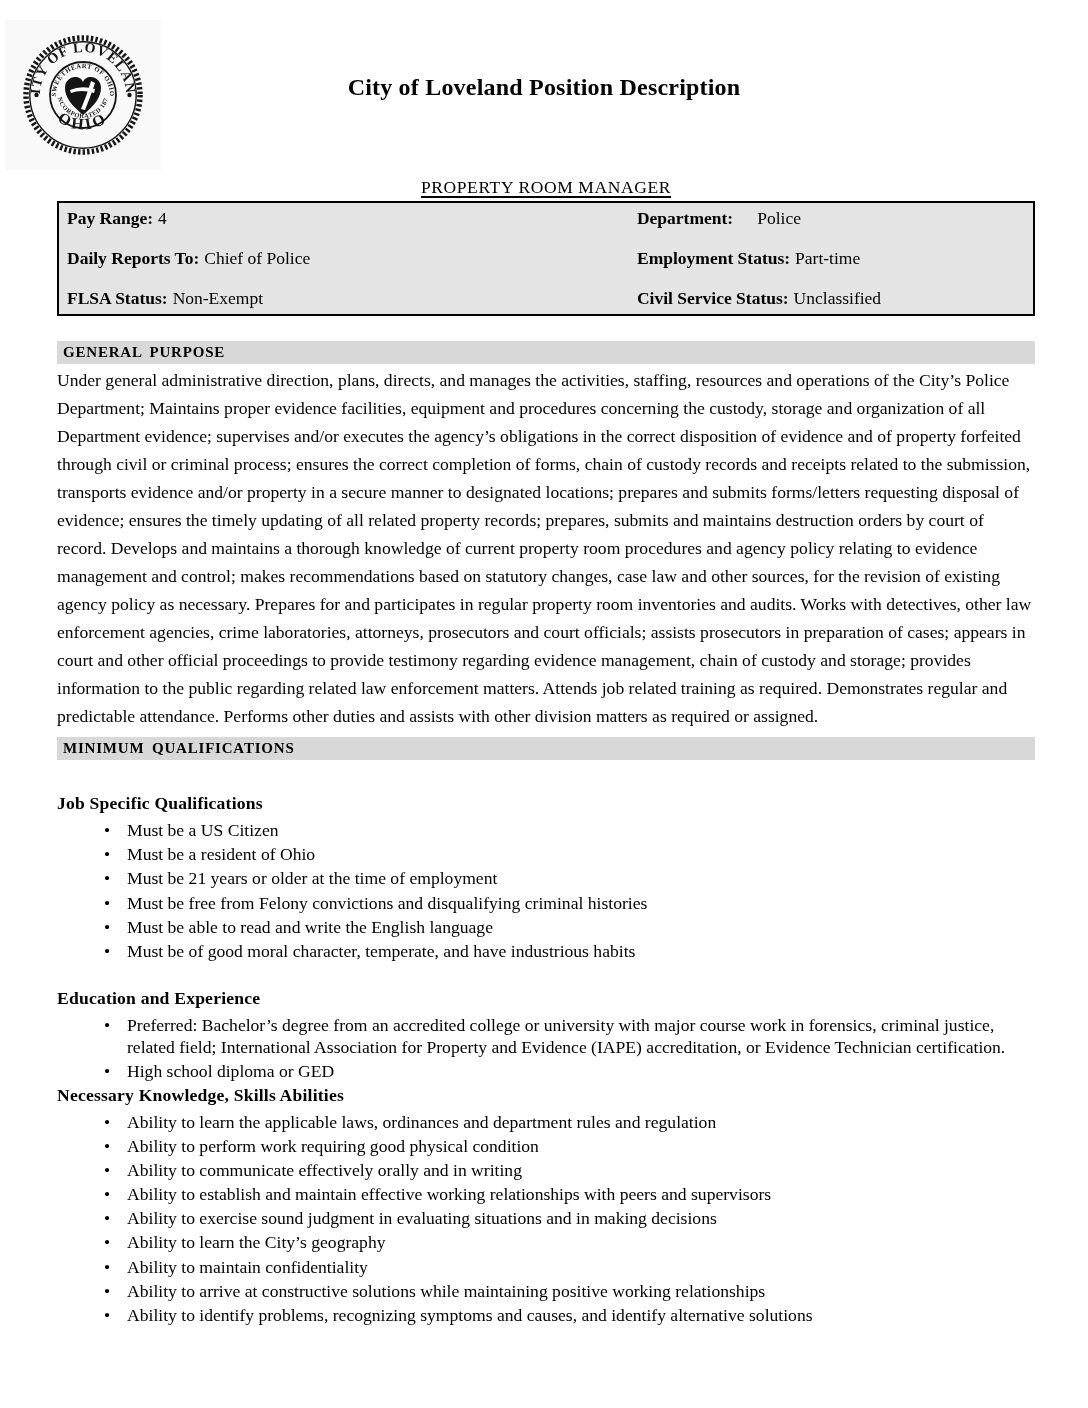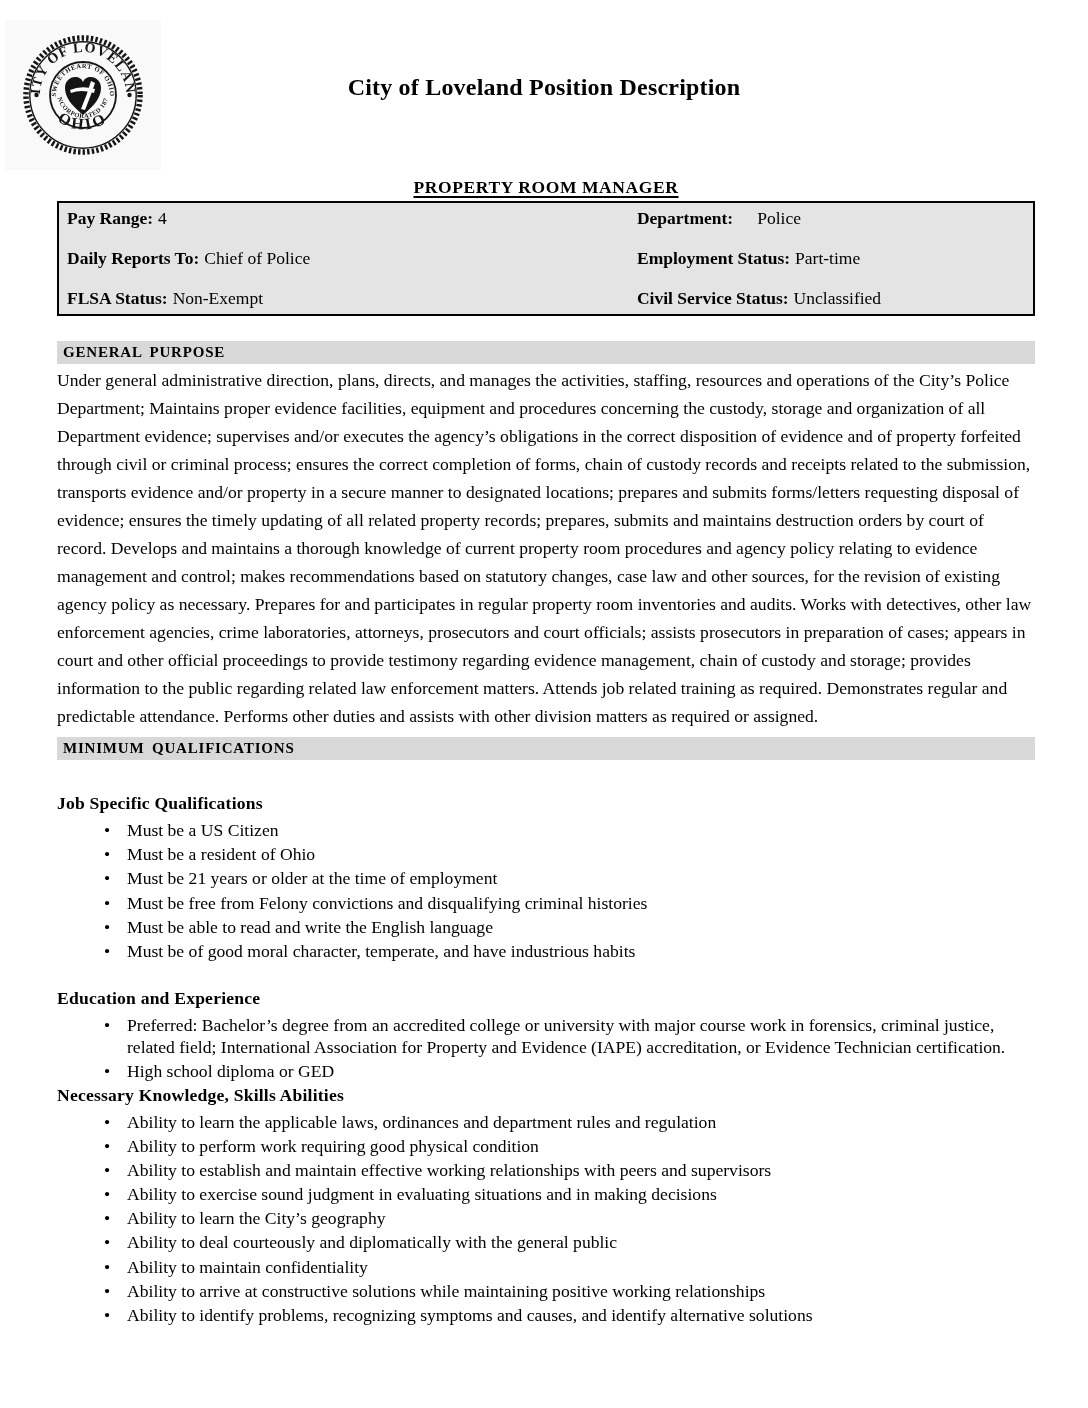--- a/index.html
+++ b/index.html
@@ -29,21 +29,21 @@
     font-size: 24px;
     font-weight: bold;
     letter-spacing: 0.2px;
     margin-top: 12px;
   }
 
   
   .position-title {
     text-align: center;
     font-size: 17.5px;
-    font-weight: bold;
+    font-weight: normal;
     margin: 3px 0 3px 0;
     letter-spacing: 0.6px;
   }
   .position-title span {
     text-decoration: underline;
     text-decoration-thickness: 2px;
     text-underline-offset: 3px;
   }
 
   
@@ -211,23 +211,23 @@
     <div class="subsection-heading sub-edu">Education and Experience</div>
     <ul class="bullets">
       <li>Preferred: Bachelor’s degree from an accredited college or university with major course work in forensics, criminal justice, related field; International Association for Property and Evidence (IAPE) accreditation, or Evidence Technician certification.</li>
       <li>High school diploma or GED</li>
     </ul>
 
     <div class="subsection-heading sub-know">Necessary Knowledge, Skills Abilities</div>
     <ul class="bullets">
       <li>Ability to learn the applicable laws, ordinances and department rules and regulation</li>
       <li>Ability to perform work requiring good physical condition</li>
+      <li>Ability to communicate effectively orally and in writing</li>
       <li>Ability to establish and maintain effective working relationships with peers and supervisors</li>
       <li>Ability to exercise sound judgment in evaluating situations and in making decisions</li>
       <li>Ability to learn the City’s geography</li>
-      <li>Ability to deal courteously and diplomatically with the general public</li>
       <li>Ability to maintain confidentiality</li>
       <li>Ability to arrive at constructive solutions while maintaining positive working relationships</li>
       <li>Ability to identify problems, recognizing symptoms and causes, and identify alternative solutions</li>
     </ul>
 
   </div>
 </div>
 
 </body></html>

